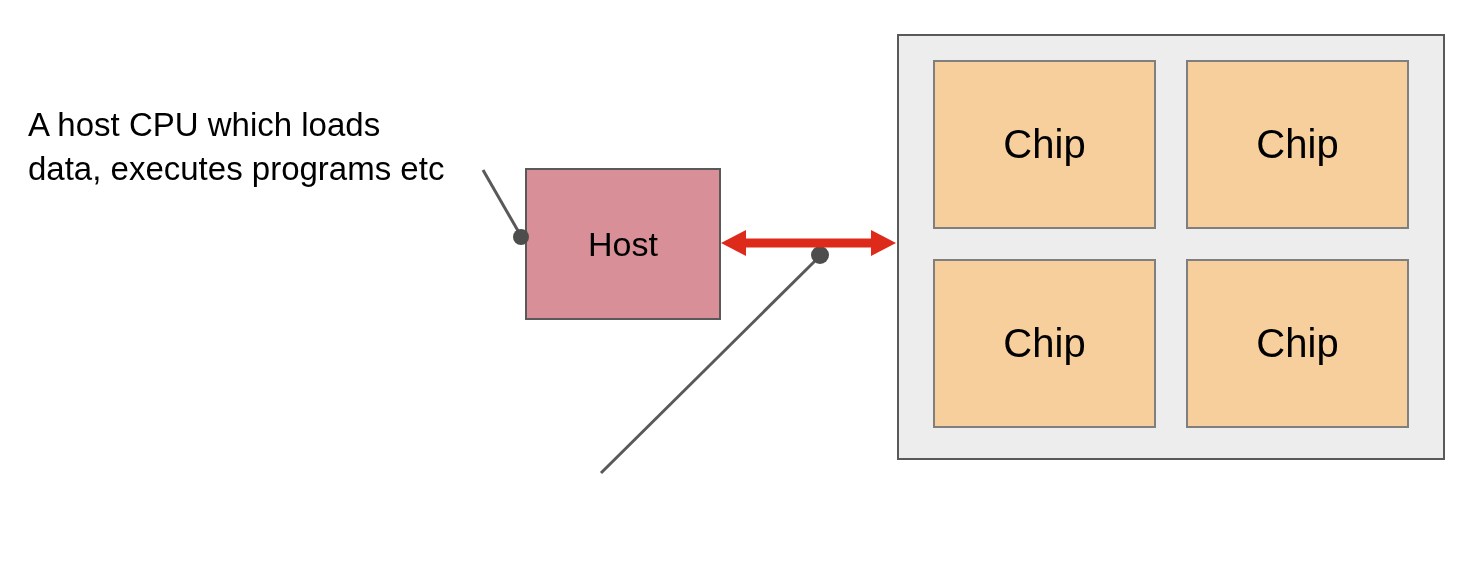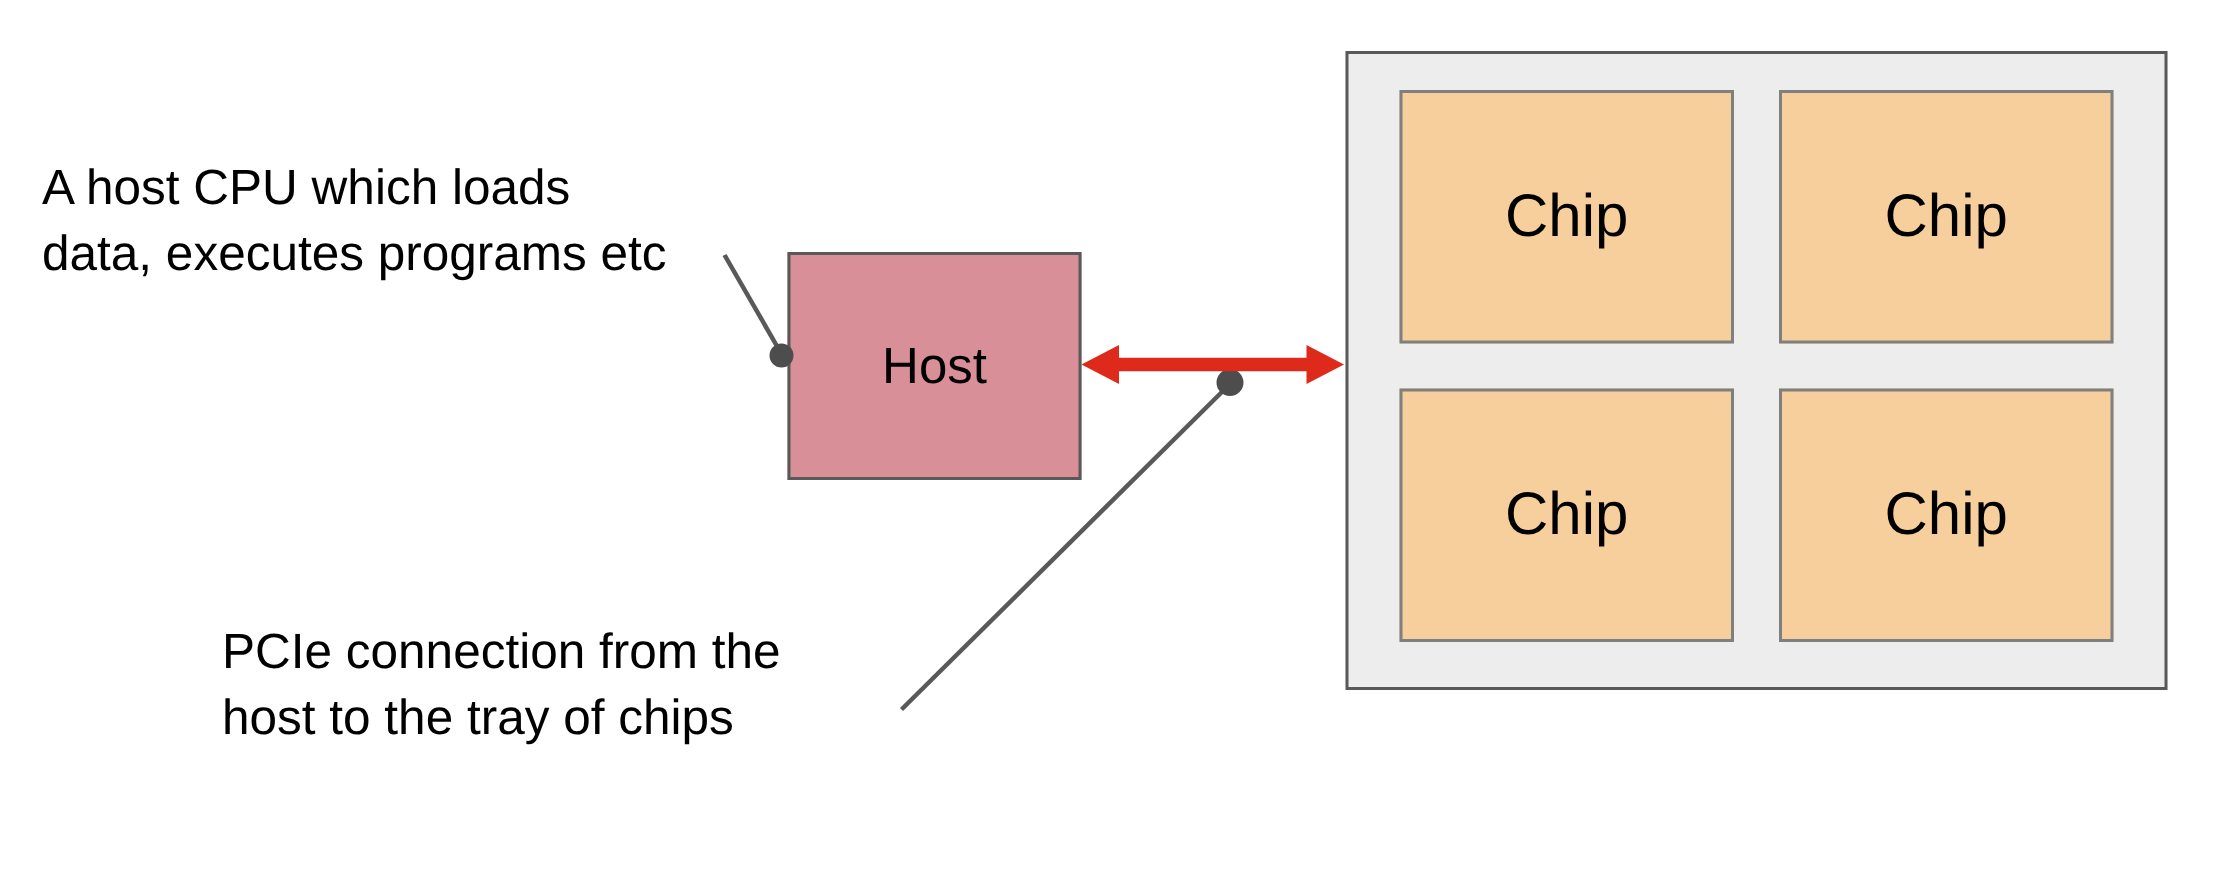--- a/index.html
+++ b/index.html
@@ -112,21 +112,20 @@
     stroke: none;
   }
 </style>
 </head>
 <body>
 
 <div class="canvas">
 
   <div class="annotation annotation-host">A host CPU which loads data, executes programs etc</div>
 
-  <div class="annotation annotation-pcie">PCIe connection from the host to the tray of chips</div>
 
   <div class="host-box">
     <span class="host-label">Host</span>
   </div>
 
   <div class="tray">
     <div class="chip">
       <span class="chip-label">Chip</span>
     </div>
     <div class="chip">

